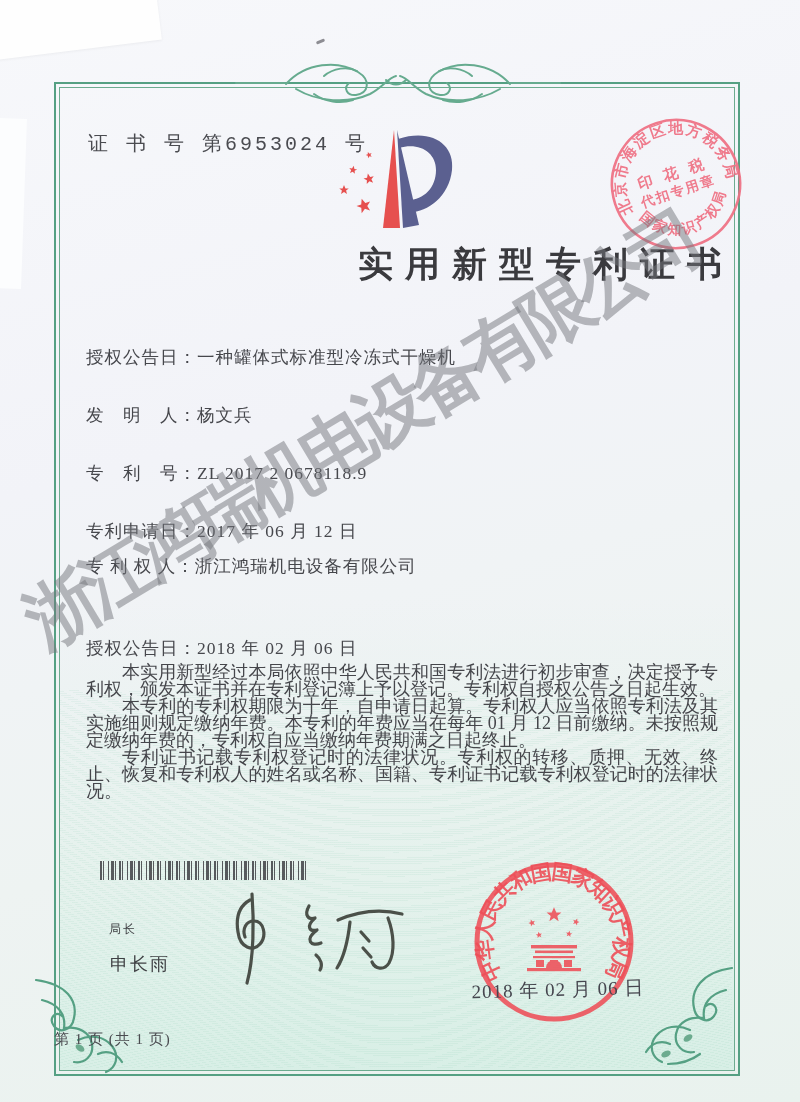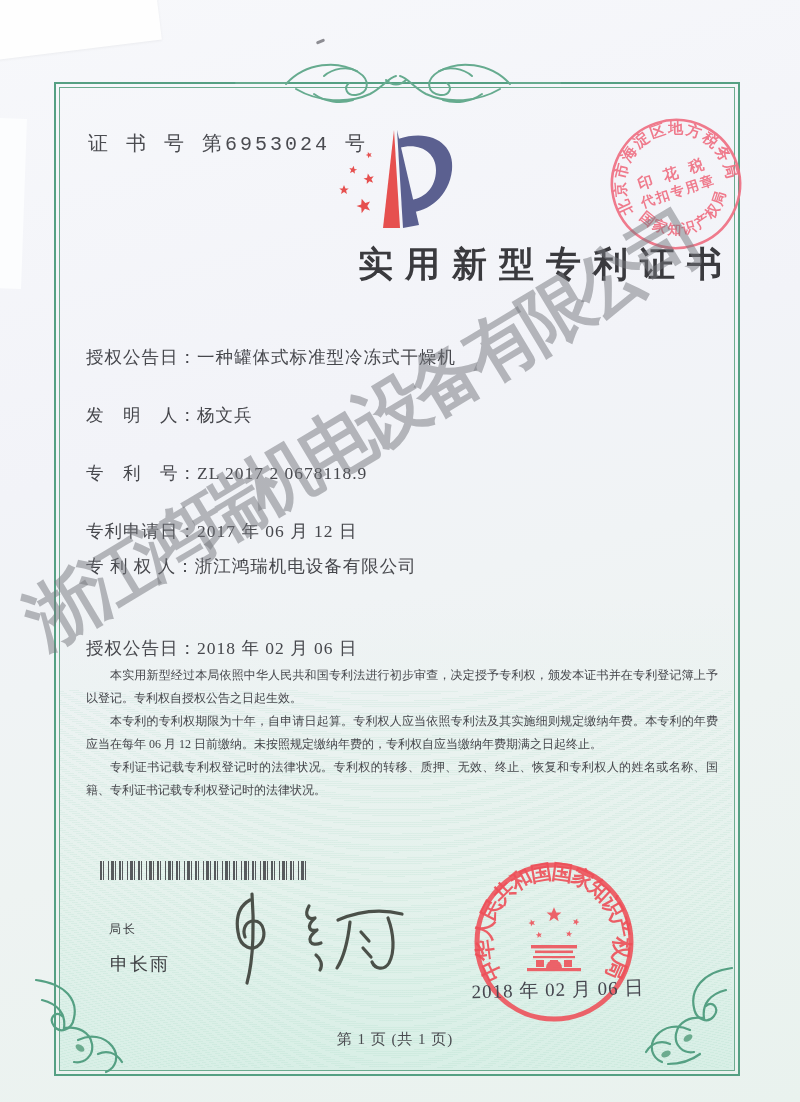--- a/index.html
+++ b/index.html
@@ -22,35 +22,35 @@
     background:linear-gradient(180deg,rgba(255,255,255,0) 52%,rgba(217,240,230,.45) 82%,rgba(206,237,225,.65) 100%);}
   .moire{position:absolute;left:60px;top:690px;width:672px;height:378px;pointer-events:none;
     background:repeating-radial-gradient(ellipse 130% 72% at 50% 132%,rgba(118,196,164,.10) 0 2px,rgba(255,255,255,0) 2px 7px);}
   .ornament{position:absolute;pointer-events:none;}
   
   .cert-no{position:absolute;left:88px;top:130px;font-size:20px;letter-spacing:3px;color:#4a4b50;font-family:Liberation Mono, monospace;}
   .logo{position:absolute;left:333px;top:124px;}
   .title{position:absolute;left:52px;top:241px;width:682px;text-align:right;
     font-size:35px;font-weight:600;letter-spacing:12px;color:#3a3a3e;}
   .field{position:absolute;left:86px;font-size:17.5px;color:#46474c;letter-spacing:1px;white-space:nowrap;}
-  .paras{position:absolute;left:86px;top:664px;width:632px;font-size:12px;line-height:23px;
+  .paras{position:absolute;left:86px;top:664px;width:632px;font-size:18px;line-height:17px;
     color:#45464b;text-align:justify;}
   .paras p{margin:0;text-indent:2em;}
   .barcode{position:absolute;left:100px;top:861px;width:206px;height:19px;opacity:.85;
     background-image:
       repeating-linear-gradient(90deg,#3e3f44 0 2px,transparent 2px 3px,#3e3f44 3px 4px,transparent 4px 8px,
         #3e3f44 8px 9px,transparent 9px 11px,#3e3f44 11px 14px,transparent 14px 15px,#3e3f44 15px 16px,transparent 16px 19px);}
   .sig-title{position:absolute;left:109px;top:921px;font-size:12px;letter-spacing:2px;color:#3f4044;font-family:Liberation Sans, sans-serif;}
   .sig-name{position:absolute;left:110px;top:952px;font-size:18px;letter-spacing:2px;color:#3f4044;font-family:"Liberation Sans","DejaVu Sans",sans-serif;}
   .signature{position:absolute;left:212px;top:890px;}
   .seal{position:absolute;left:469px;top:857px;}
   .seal-date{position:absolute;left:466px;top:977px;width:184px;text-align:center;font-size:19px;
     letter-spacing:1px;color:#46464f;transform:rotate(-1.5deg);z-index:22;}
   .tax-stamp{position:absolute;left:606px;top:114px;transform:rotate(-18deg);opacity:.92;}
-  .footer{position:absolute;left:54px;top:1030px;width:682px;text-align:center;font-size:15px;
+  .footer{position:absolute;left:54px;top:1030px;width:682px;font-size:15px;
     letter-spacing:1px;color:#4a4b50;}
   .watermark{position:absolute;left:48px;top:566px;transform:rotate(-31deg);transform-origin:18px 84px;
     font-size:72px;font-weight:700;letter-spacing:-8px;white-space:nowrap;z-index:40;pointer-events:none;
     color:rgba(116,118,124,.5);font-family:"Liberation Sans","DejaVu Sans",sans-serif;}
   .z-content{z-index:10;}
 </style>
 </head>
 <body>
 
 <div class="photo">
@@ -123,21 +123,21 @@
 
   <div class="field z-content" style="top:345px"><span>授权公告日：</span><span>一种罐体式标准型冷冻式干燥机</span></div>
   <div class="field z-content" style="top:403px"><span>发　明　人：</span><span>杨文兵</span></div>
   <div class="field z-content" style="top:461px"><span>专　利　号：</span><span>ZL 2017 2 0678118.9</span></div>
   <div class="field z-content" style="top:519px"><span>专利申请日：</span><span>2017 年 06 月 12 日</span></div>
   <div class="field z-content" style="top:554px"><span>专 利 权 人：</span><span>浙江鸿瑞机电设备有限公司</span></div>
   <div class="field z-content" style="top:636px"><span>授权公告日：</span><span>2018 年 02 月 06 日</span></div>
 
   <div class="paras z-content">
     <p>本实用新型经过本局依照中华人民共和国专利法进行初步审查，决定授予专利权，颁发本证书并在专利登记簿上予以登记。专利权自授权公告之日起生效。</p>
-    <p>本专利的专利权期限为十年，自申请日起算。专利权人应当依照专利法及其实施细则规定缴纳年费。本专利的年费应当在每年 06 月 12 日前缴纳。未按照规定缴纳年费的，专利权自应当缴纳年费期满之日起终止。</p>
+    <p>本专利的专利权期限为十年，自申请日起算。专利权人应当依照专利法及其实施细则规定缴纳年费。本专利的年费应当在每年 01 月 12 日前缴纳。未按照规定缴纳年费的，专利权自应当缴纳年费期满之日起终止。</p>
     <p>专利证书记载专利权登记时的法律状况。专利权的转移、质押、无效、终止、恢复和专利权人的姓名或名称、国籍、专利证书记载专利权登记时的法律状况。</p>
   </div>
 
   <div class="barcode z-content"></div>
 
   <div class="sig-title z-content">局长</div>
   <div class="sig-name z-content">申长雨</div>
 
   <svg class="signature z-content" width="200" height="100" viewBox="0 0 200 100">
     <g stroke="#4b5049" fill="none" stroke-width="3.2" stroke-linecap="round" stroke-linejoin="round">

